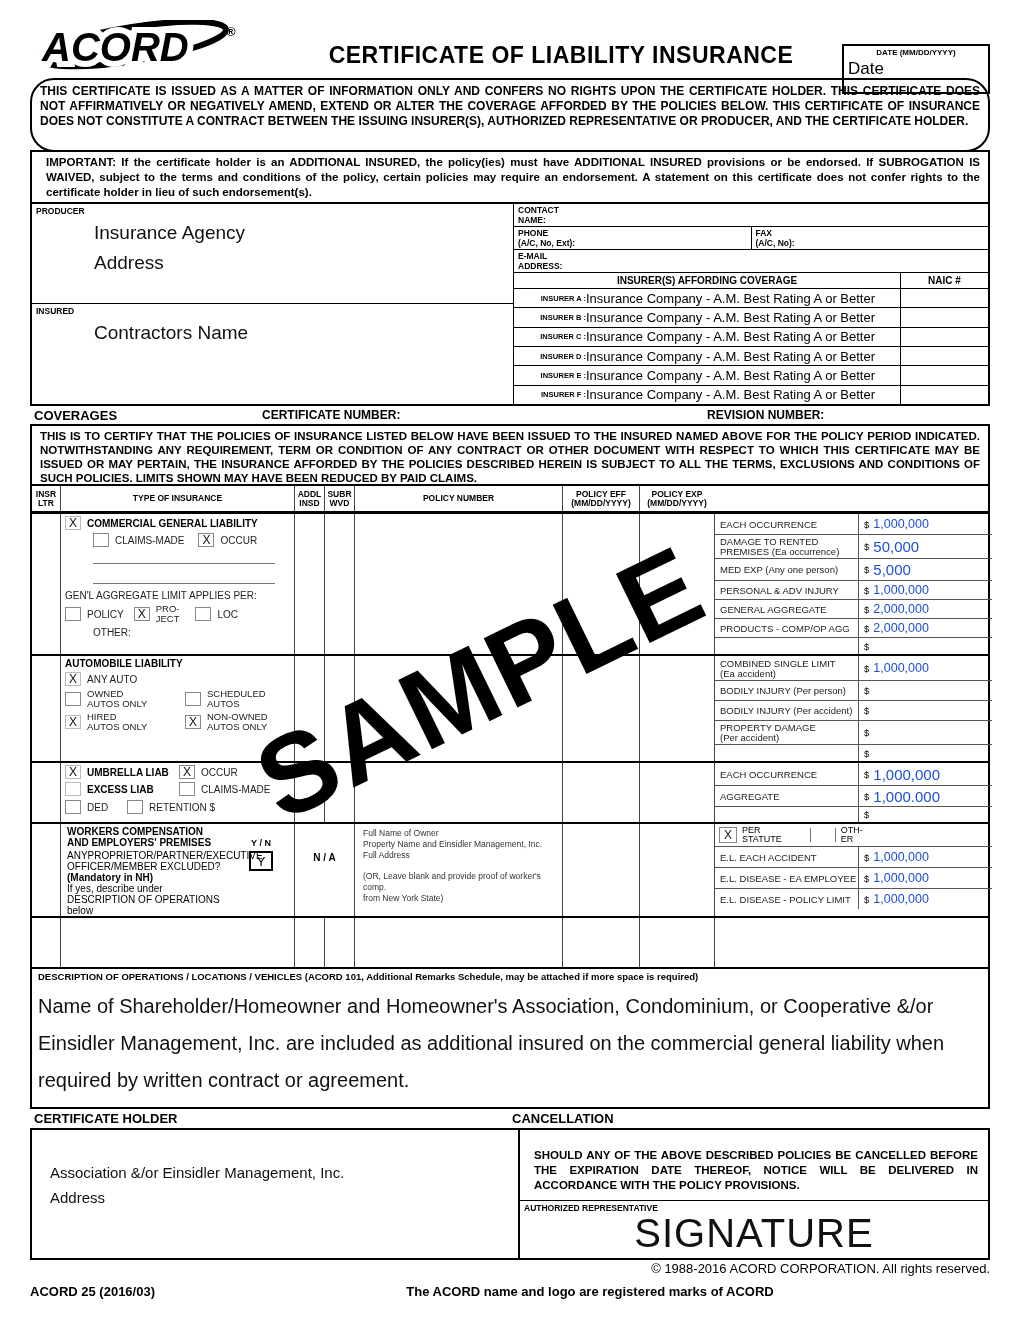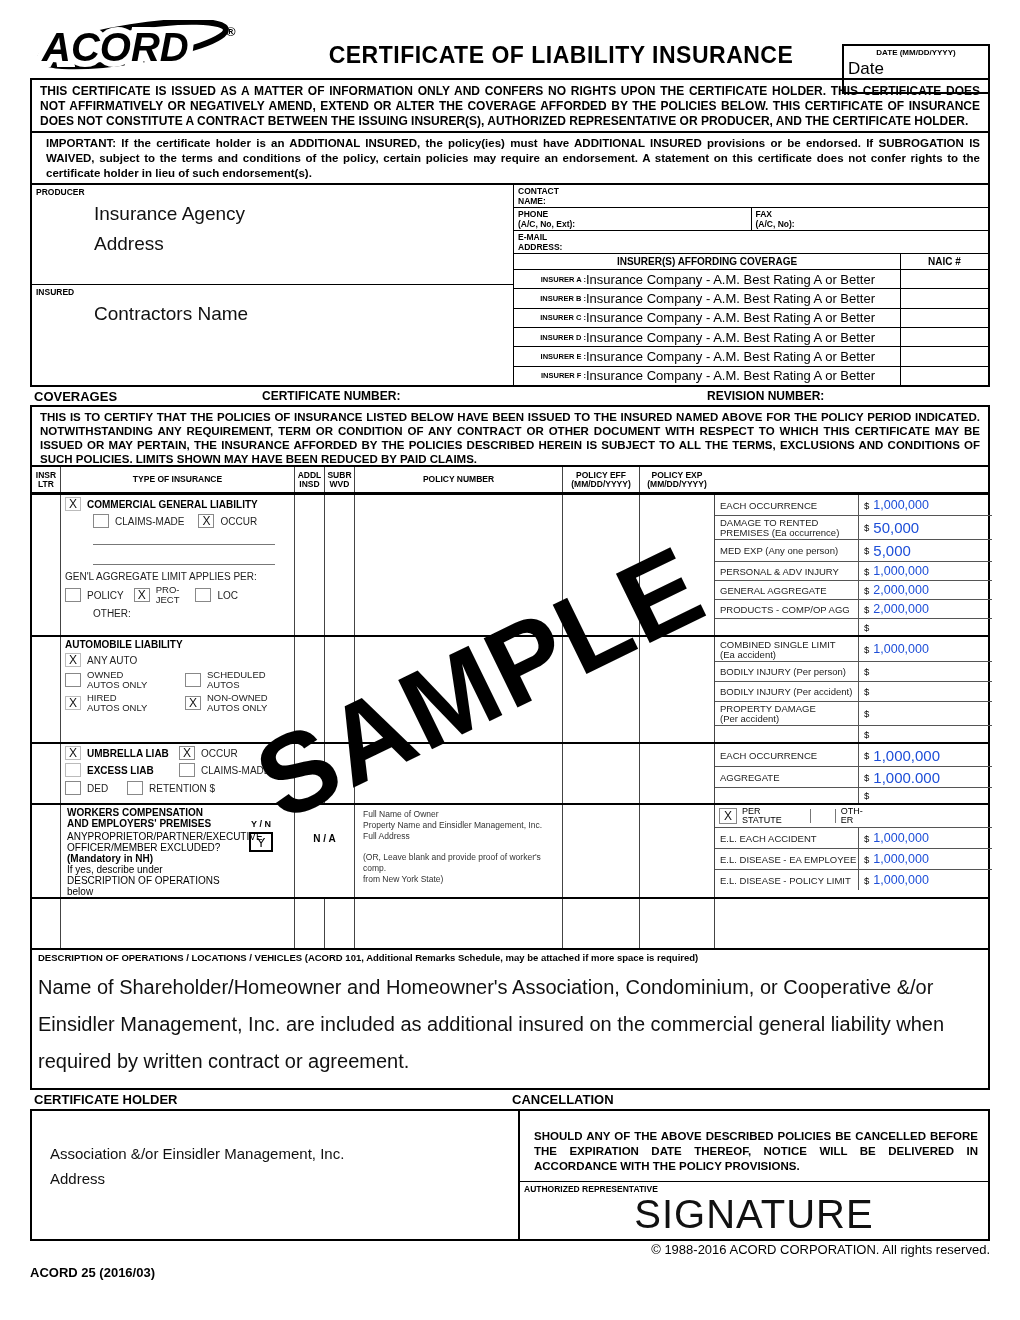--- a/index.html
+++ b/index.html
@@ -16,21 +16,21 @@
   .logo-wrap { width:250px; position:relative; }
   .title { flex:1; text-align:center; font-size:23px; font-weight:bold; letter-spacing:.5px; padding-top:22px; }
   .datebox { width:148px; border:2px solid #000; height:50px; margin-top:24px; padding:2px 4px; }
   .datebox .dl { font-size:8px; font-weight:bold; text-align:center; }
   .datebox .dv { font-size:17px; margin-top:2px; }
 
   .sec-box { border:2px solid #000; }
   .stack > .sec-box { margin-top:-2px; }
 
   
-  .disclaimer { padding:4px 8px; font-size:12px; font-weight:bold; text-align:justify; line-height:15px; height:55px; }
+  .disclaimer { padding:4px 8px; font-size:12px; font-weight:bold; text-align:justify; line-height:15px; height:74px;border-radius:24px; }
   .important  { padding:3px 8px 3px 14px; font-size:11.5px; font-weight:bold; text-align:justify; line-height:15px; height:54px; }
 
   
   .prod-grid { display:flex; height:200px; }
   .prod-left { width:482px; border-right:1px solid #000; display:flex; flex-direction:column; }
   .prod-cell { height:100px; padding:2px 4px; border-bottom:1px solid #000; }
   .prod-cell:last-child { border-bottom:none; }
   .tiny-label { font-size:8.5px; font-weight:bold; }
   .fill-lg { font-size:19px; color:#111; margin-left:58px; line-height:26px; margin-top:4px; }
   .prod-right { flex:1; display:flex; flex-direction:column; }
@@ -626,17 +626,18 @@
       <div class="auth">
         <div class="auth-label">AUTHORIZED REPRESENTATIVE</div>
         <div class="signature">SIGNATURE</div>
       </div>
     </div>
   </div>
 
   <div class="copyright">© 1988-2016 ACORD CORPORATION.  All rights reserved.</div>
   <div class="bottomline">
     <div class="formnum">ACORD 25 (2016/03)</div>
+    <div class="trademark">The ACORD name and logo are registered marks of ACORD</div>
   </div>
 
 </div>
 
 <div class="watermark">SAMPLE</div>
 
 </body></html>

